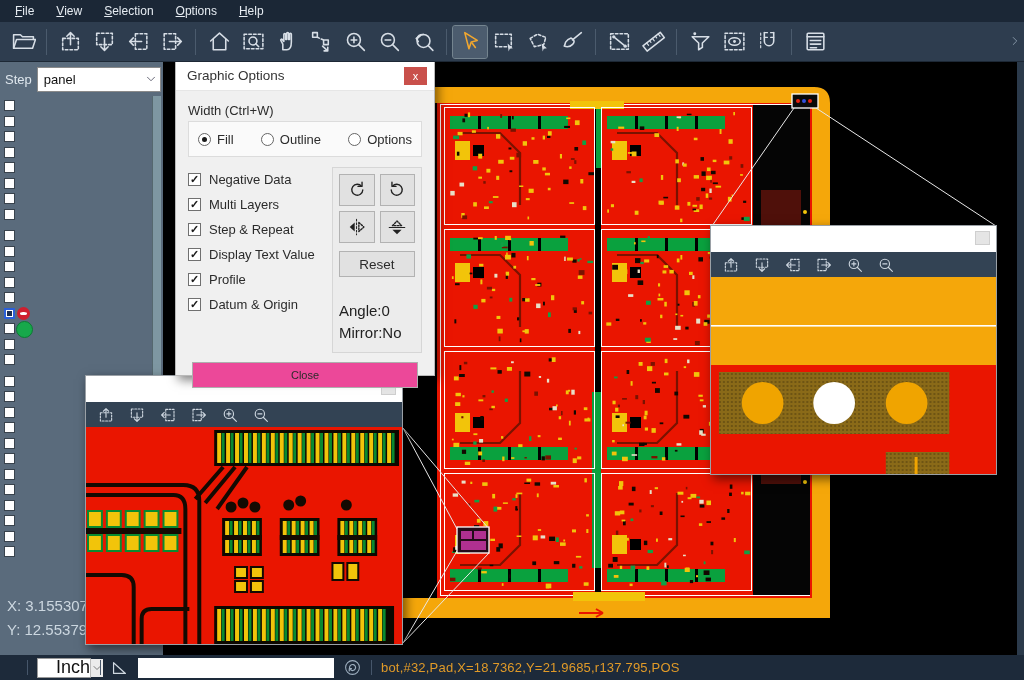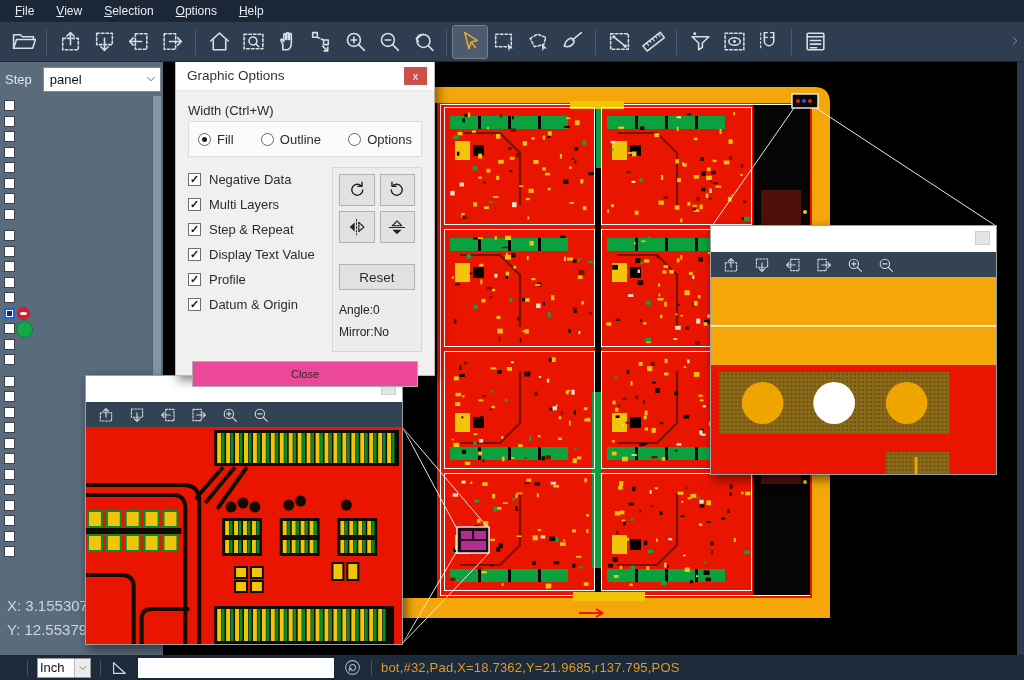--- a/index.html
+++ b/index.html
@@ -13,21 +13,21 @@
 
   
   .toolbar{position:absolute;left:0;top:22px;width:1024px;height:40px;background:#2e3d4f;border-bottom:1px solid #1d2835;display:flex;align-items:center;padding-left:6px;z-index:50}
   .tbtn{width:34px;height:32px;display:flex;align-items:center;justify-content:center;color:#d7dee6;border-radius:2px;flex:none}
   .tbtn.selected{background:#4c5c6e;color:#f2a72e;outline:1px solid #74848f}
   .tsep{width:1px;height:26px;background:#4b5b6d;margin:0 6px;flex:none}
   .toolbar-chev{position:absolute;right:2px;top:12px;color:#8fa0b0}
 
   
   .sidebar{position:absolute;left:0;top:62px;width:163px;height:593px;background:#5a6b7c;z-index:10}
-  .step-row{height:34px;display:flex;align-items:center;padding:0 2px 0 5px;gap:11px}
+  .step-row{height:34px;display:flex;align-items:center;padding:0 2px 0 5px;gap:5px}
   .step-label{color:#dfe7ee;font-size:13px}
   .step-select{flex:1;height:25px;background:#fff;border:1px solid #8a8a8a;display:flex;align-items:center;font-size:13px;color:#111;padding-left:6px;justify-content:space-between}
   .step-select .chev{color:#556;margin-right:2px;display:flex}
   .layers{position:relative;padding-top:2px}
   .scrollstrip{position:absolute;right:2px;top:0;width:9px;height:100%;background:#7e97a2;border-left:1px solid #55686f}
   .lrow{display:flex;align-items:center;height:15.5px}
   .lcheck{width:11px;height:11px;background:#fff;border:1px solid #39434d;margin-left:4px;flex:none;position:relative}
   .lcheck.checked{border:2px solid #2b5fd9}
   .lcheck.checked::after{content:"";position:absolute;left:1px;top:1px;right:1px;bottom:1px;background:#1b2d52}
   .lind{width:16px;height:15px;flex:none;margin-left:1px;position:relative}
@@ -52,42 +52,42 @@
   .radio{display:flex;align-items:center;gap:6px;font-size:13px}
   .radio .rdot{width:13px;height:13px;border-radius:50%;border:1px solid #666;background:#fff;position:relative;flex:none}
   .radio.selected .rdot::after{content:"";position:absolute;left:3px;top:3px;width:5px;height:5px;border-radius:50%;background:#1a1a1a}
   .dlg-cols{display:flex;margin-top:10px}
   .dlg-checks{flex:1}
   .dlg-check{display:flex;align-items:center;gap:8px;height:25px;font-size:13px}
   .cbox{width:13px;height:13px;border:1px solid #707070;background:#fff;display:flex;align-items:center;justify-content:center;font-size:11px;color:#1a1a1a;font-weight:bold;flex:none}
   .transform-panel{width:90px;background:#ececec;border:1px solid #d6d6d6;padding:6px 6px 8px;flex:none;margin-left:2px}
   .tf-grid{display:grid;grid-template-columns:1fr 1fr;gap:5px}
   .tf-btn{height:32px;background:#e1e1e1;border:1px solid #b2b2b2;display:flex;align-items:center;justify-content:center;color:#222}
-  .reset-btn{margin-top:21px;width:100%;height:26px;background:#e1e1e1;border:1px solid #b2b2b2;font-size:13.5px;display:flex;align-items:center;justify-content:center}
-  .tf-text{margin-top:9px;font-size:12px;line-height:22px;color:#222}
+  .reset-btn{margin-top:8px;width:100%;height:26px;background:#e1e1e1;border:1px solid #b2b2b2;font-size:13.5px;display:flex;align-items:center;justify-content:center}
+  .tf-text{margin-top:23px;font-size:15px;line-height:22px;color:#222}
   .close-btn{margin:9px 16px 0;height:26px;background:#ec4899;border:1px solid #aeaeae;display:flex;align-items:center;justify-content:center;font-size:11px}
 
   
   .magwin{position:absolute;z-index:20;background:#fff;border:1px solid #9aa0a6;box-shadow:3px 4px 10px rgba(0,0,0,.55)}
   .mag-title{height:26px;background:#fff;position:relative}
   .mag-btn{position:absolute;right:6px;top:5px;width:15px;height:14px;background:#e5e5e5;border:1px solid #cfcfcf}
   .mag-toolbar{height:25px;background:#334354;display:flex;align-items:center;gap:13px;padding-left:11px}
   .mag-toolbar .micon{color:#cdd6df;display:flex}
   .mag-content{position:relative;overflow:hidden}
   .mag-content svg{width:100%;height:100%;display:block}
   #mag1{left:85px;top:375px;width:318px;height:270px}
   #mag1 .mag-content{height:217px}
   #mag2{left:710px;top:225px;width:287px;height:250px}
   #mag2 .mag-content{height:197px}
 
   
   .statusbar{position:absolute;left:0;bottom:0;width:1024px;height:25px;background:#1d2a3a;display:flex;align-items:center;z-index:60;gap:9px;padding-left:27px}
   .sbsep{width:1px;height:15px;background:#46566a;flex:none}
   .unit-select{width:54px;height:20px;background:#fff;border:1px solid #999;display:flex;align-items:center;flex:none}
-  .unit-select .uval{flex:1;font-size:13px;color:#111;padding-left:2px}
+  .unit-select .uval{flex:1;font-size:18px;color:#111;padding-left:18px}
   .unit-select .uchev{width:16px;height:100%;background:#ececec;border-left:1px solid #bbb;display:flex;align-items:center;justify-content:center;color:#555}
   .angle-icon{color:#cfd8e0;display:flex}
   .cmd-input{width:196px;height:20px;background:#fff;border:none;font-size:12px;padding:0 4px;outline:none}
   .refresh-icon{color:#9fb0c0;display:flex}
   .status-msg{color:#e09a28;font-size:13px;letter-spacing:.2px;white-space:nowrap}
 </style>
 </head>
 <body>
 
 <div class="menubar" id="menubar">

